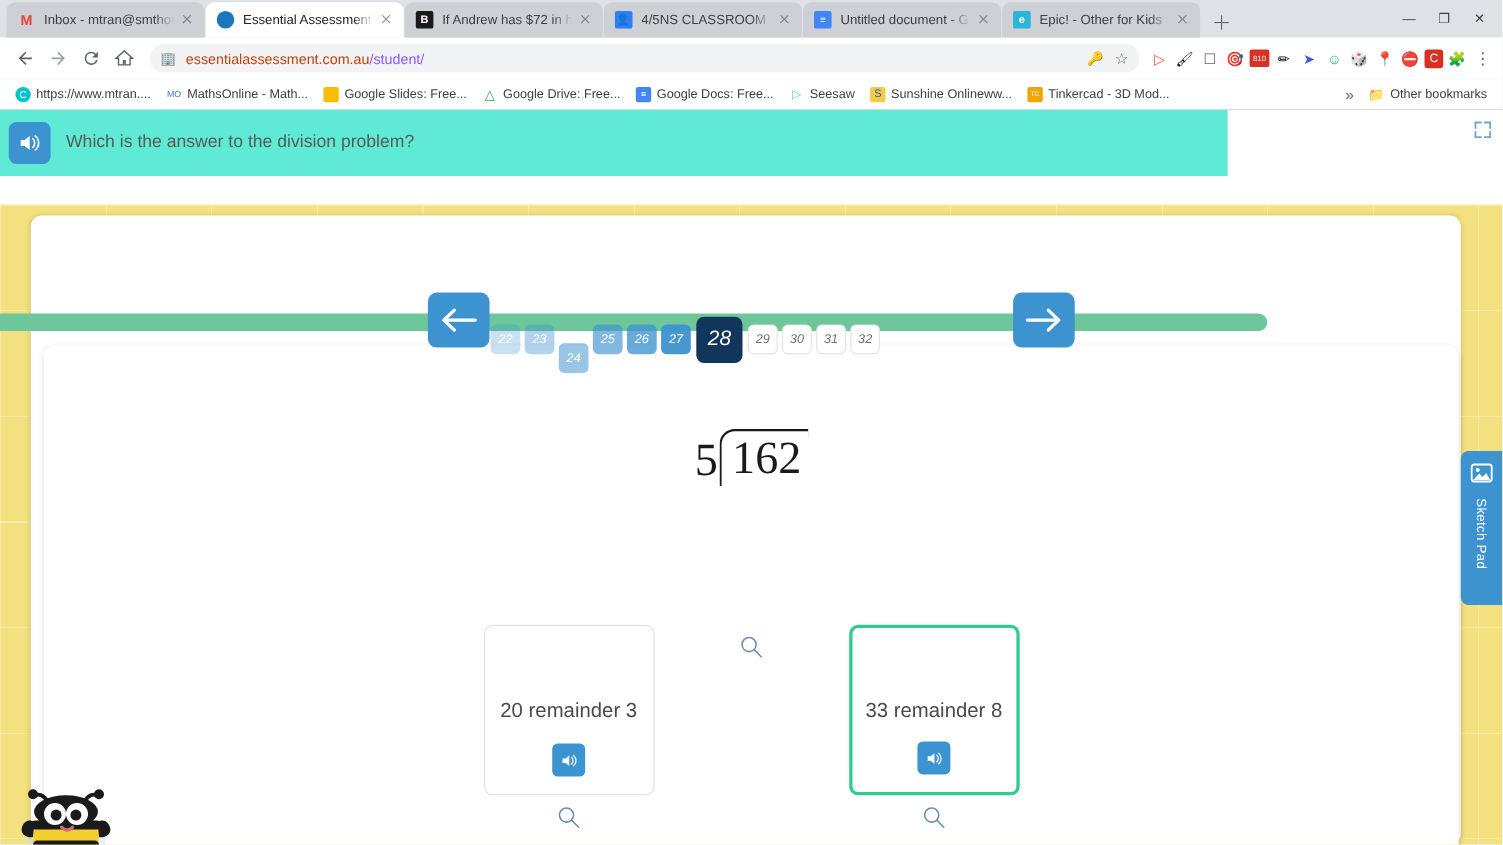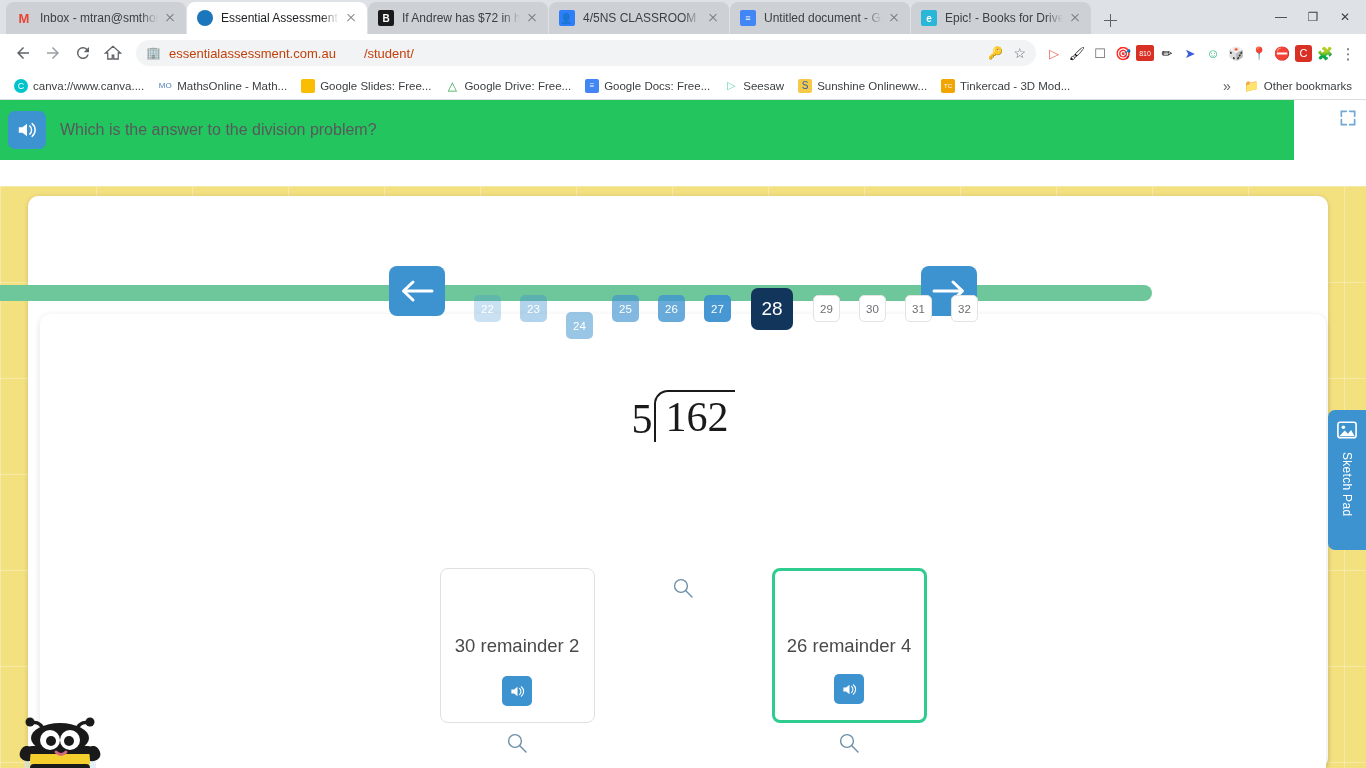--- a/index.html
+++ b/index.html
@@ -48,35 +48,35 @@
   .winbtn { width: 30px; height: 26px; display: flex; align-items: center; justify-content: center; color: #3c4043; font-size: 12px; }
 
   .toolbar { height: 38px; background: #ffffff; display: flex; align-items: center; padding: 0 8px; }
   .navbtn { width: 30px; height: 30px; display: flex; align-items: center; justify-content: center; color: #5f6368; flex-shrink: 0; }
   .omnibox {
     flex: 1; height: 26px; background: #f1f3f4; border-radius: 13px;
     display: flex; align-items: center; padding: 0 10px; margin: 0 8px;
     font-size: 13px; color: #202124; min-width: 0;
   }
   .omnibox .url-domain { color: #c2410c; }
-  .omnibox .url-path { color: #c2410c; margin-left: 28px; }
+  .omnibox .url-path { color: #8b5cf6; }
   .ext-icons { display: flex; align-items: center; gap: 3px; flex-shrink: 0; }
   .ext { width: 20px; height: 20px; display: flex; align-items: center; justify-content: center; font-size: 13px; line-height: 1; }
 
   .bookmarks { height: 28px; background: #ffffff; display: flex; align-items: center; padding: 0 8px; gap: 2px; border-bottom: 1px solid #dadce0; }
   .bm { display: flex; align-items: center; padding: 2px 6px; font-size: 11.5px; color: #3c4043; white-space: nowrap; flex-shrink: 0; }
   .bm .bmi { width: 14px; height: 14px; margin-right: 5px; display: flex; align-items: center; justify-content: center; font-size: 9px; border-radius: 2px; overflow: hidden; flex-shrink: 0; }
   .bm-spacer { flex: 1; }
 
   
   .app { position: relative; width: 1366px; height: 668px; background: #ffffff; overflow: hidden; }
 
   .qheader {
-    position: absolute; left: 0; top: 0; width: 1294px; height: 60px;
-    background: #22c55e; display: flex; align-items: center; padding-left: 8px; z-index: 6;
+    position: absolute; left: 0; top: 0; width: 1116px; height: 60px;
+    background: #5eead4; display: flex; align-items: center; padding-left: 8px; z-index: 6;
   }
   .spk-btn {
     width: 38px; height: 38px; background: #3d92d0; border-radius: 7px;
     display: flex; align-items: center; justify-content: center; flex-shrink: 0;
   }
   .qtext { margin-left: 14px; font-size: 16px; color: #58595b; }
 
   .fullscreen-icon {
     position: absolute; right: 6px; top: 6px; width: 24px; height: 24px;
     display: flex; align-items: center; justify-content: center; z-index: 8;
@@ -114,21 +114,21 @@
 
   
   .nav-row { position: absolute; left: 0; top: 166px; width: 1366px; height: 56px; z-index: 7; }
   .arrow-btn {
     position: absolute; top: 0; width: 56px; height: 50px; background: #3d92d0;
     border-radius: 8px; display: flex; align-items: center; justify-content: center;
   }
   .arrow-prev { left: 389px; }
   .arrow-next { left: 921px; }
 
-  .qnums { position: absolute; left: 474px; top: 12px; display: flex; align-items: center; gap: 19px; }
+  .qnums { position: absolute; left: 446px; top: 12px; display: flex; align-items: center; gap: 4px; font-style: italic; }
   .qnum {
     width: 27px; height: 27px; border-radius: 5px;
     display: flex; align-items: center; justify-content: center;
     font-size: 11.5px; color: #ffffff; font-weight: normal; flex-shrink: 0;
   }
   .qnum.future { background: #ffffff; color: #6d6e71; border: 1px solid #e3e3e3; }
   .qnum.current {
     width: 42px; height: 42px; border-radius: 7px; background: #12355b;
     color: #ffffff; font-size: 19px; margin: 0 1px;
   }
@@ -199,21 +199,21 @@
       <span class="tab-title">4/5NS CLASSROOM</span>
       <span class="tab-close"></span>
     </div>
     <div class="tab">
       <span class="favicon" style="background:#4285f4;color:#fff;font-size:9px;">≡</span>
       <span class="tab-title">Untitled document - Goo</span>
       <span class="tab-close"></span>
     </div>
     <div class="tab">
       <span class="favicon" style="background:#29b6d8;color:#fff;font-size:10px;">e</span>
-      <span class="tab-title">Epic! - Books for Drive</span>
+      <span class="tab-title">Epic! - Other for Kids</span>
       <span class="tab-close"></span>
     </div>
     <div class="newtab"></div>
 
     <div class="winbtns">
       <div class="winbtn">—</div>
       <div class="winbtn">❐</div>
       <div class="winbtn">✕</div>
     </div>
   </div>
@@ -261,21 +261,21 @@
       <span class="ext" style="color:#d93025;">⛔</span>
       <span class="ext" style="background:#d93025;color:#fff;font-size:11px;border-radius:3px;width:17px;height:17px;">C</span>
       <span class="ext" style="color:#5f6368;">🧩</span>
       <span class="ext" style="color:#5f6368;font-size:15px;">⋮</span>
     </div>
   </div>
 
   <div class="bookmarks">
     <div class="bm">
       <span class="bmi" style="background:#00c4cc;color:#fff;border-radius:50%;">C</span>
-      <span>canva://www.canva....</span>
+      <span>https://www.mtran....</span>
     </div>
     <div class="bm">
       <span class="bmi" style="color:#4a7fb5;font-size:8px;">MO</span>
       <span>MathsOnline - Math...</span>
     </div>
     <div class="bm">
       <span class="bmi" style="background:#fbbc04;"></span>
       <span>Google Slides: Free...</span>
     </div>
     <div class="bm">
@@ -386,21 +386,21 @@
   <div class="problem">
     <div class="longdiv">
       <span class="divisor">5</span>
       <span class="bracket">162</span>
     </div>
   </div>
 
   <div class="cards">
     <div class="card-wrap">
       <div class="card">
-        <div class="card-label">30 remainder 2</div>
+        <div class="card-label">20 remainder 3</div>
         <div class="card-spk">
           <svg width="17" height="15" viewBox="0 0 24 22">
               <path d="M3 8h4l5-4v14l-5-4H3z" fill="#ffffff"></path>
               <path d="M15 6.5a6 6 0 0 1 0 9M17.6 4a9 9 0 0 1 0 14" fill="none" stroke="#ffffff" stroke-width="1.6" stroke-linecap="round"></path>
             </svg>
         </div>
       </div>
       <div class="card-zoom">
         <svg width="24" height="24" viewBox="0 0 24 24">
             <circle cx="10" cy="10" r="6.4" fill="none" stroke="#6b8fa8" stroke-width="1.4"></circle>
@@ -413,21 +413,21 @@
       <div class="card-zoom">
         <svg width="24" height="24" viewBox="0 0 24 24">
             <circle cx="10" cy="10" r="6.4" fill="none" stroke="#6b8fa8" stroke-width="1.4"></circle>
             <path d="M14.8 14.8 21 21" stroke="#6b8fa8" stroke-width="1.4" stroke-linecap="round"></path>
           </svg>
       </div>
     </div>
 
     <div class="card-wrap">
       <div class="card selected">
-        <div class="card-label">26 remainder 4</div>
+        <div class="card-label">33 remainder 8</div>
         <div class="card-spk">
           <svg width="17" height="15" viewBox="0 0 24 22">
               <path d="M3 8h4l5-4v14l-5-4H3z" fill="#ffffff"></path>
               <path d="M15 6.5a6 6 0 0 1 0 9M17.6 4a9 9 0 0 1 0 14" fill="none" stroke="#ffffff" stroke-width="1.6" stroke-linecap="round"></path>
             </svg>
         </div>
       </div>
       <div class="card-zoom">
         <svg width="24" height="24" viewBox="0 0 24 24">
             <circle cx="10" cy="10" r="6.4" fill="none" stroke="#6b8fa8" stroke-width="1.4"></circle>

